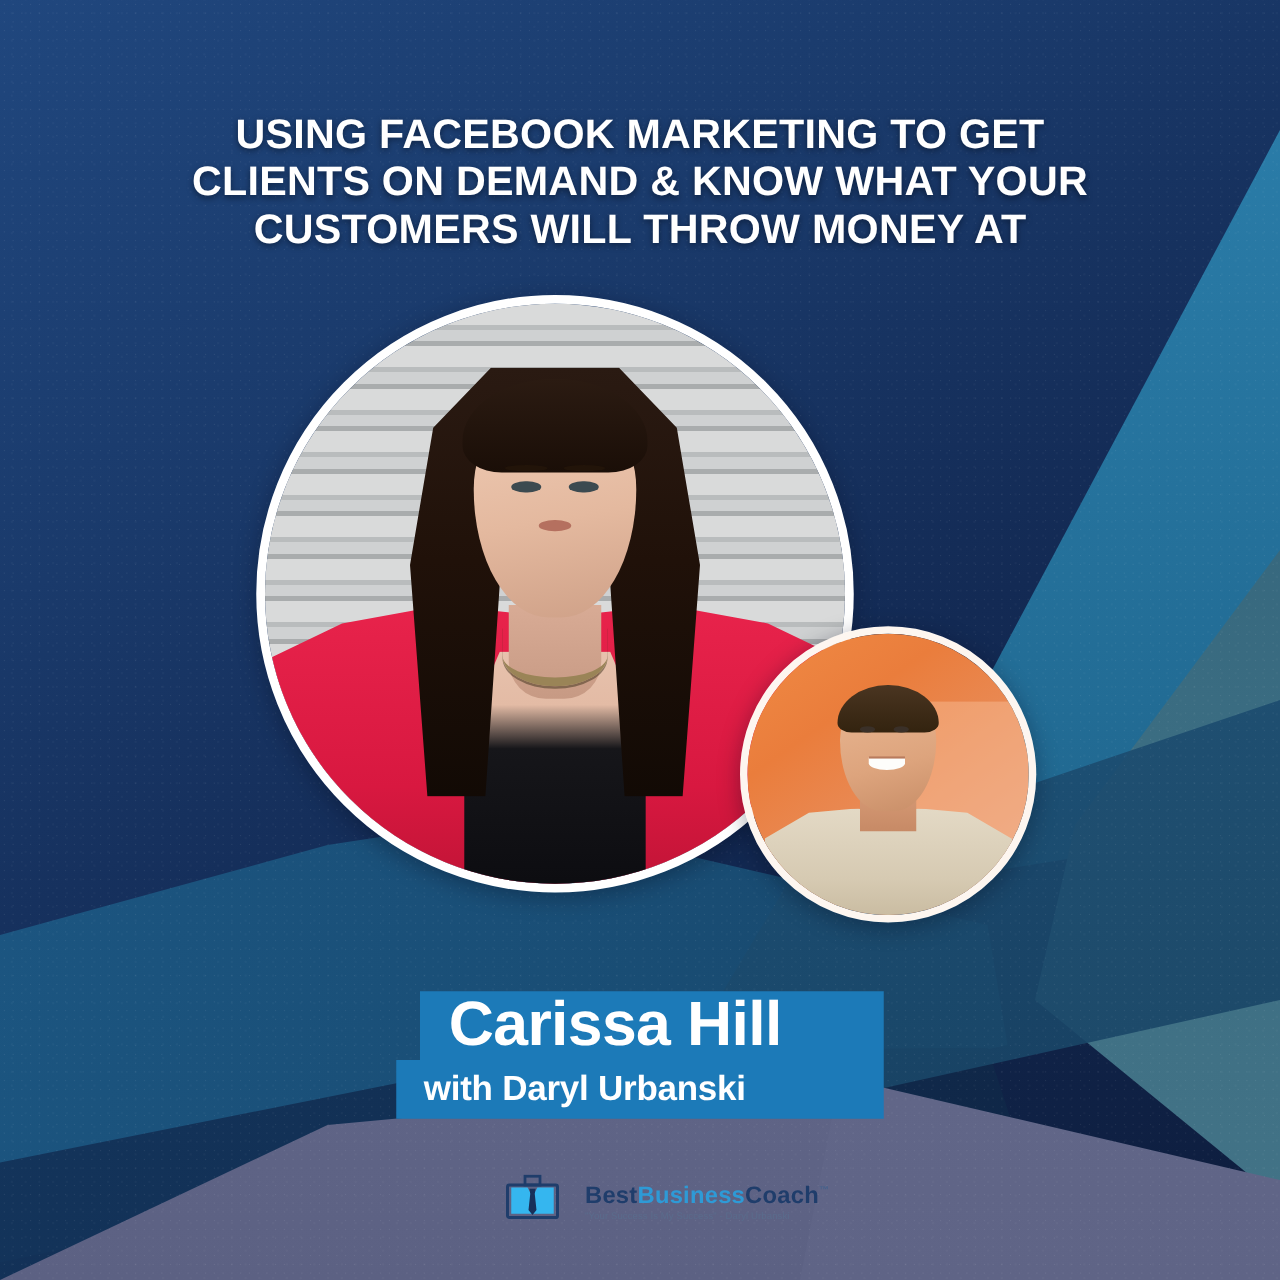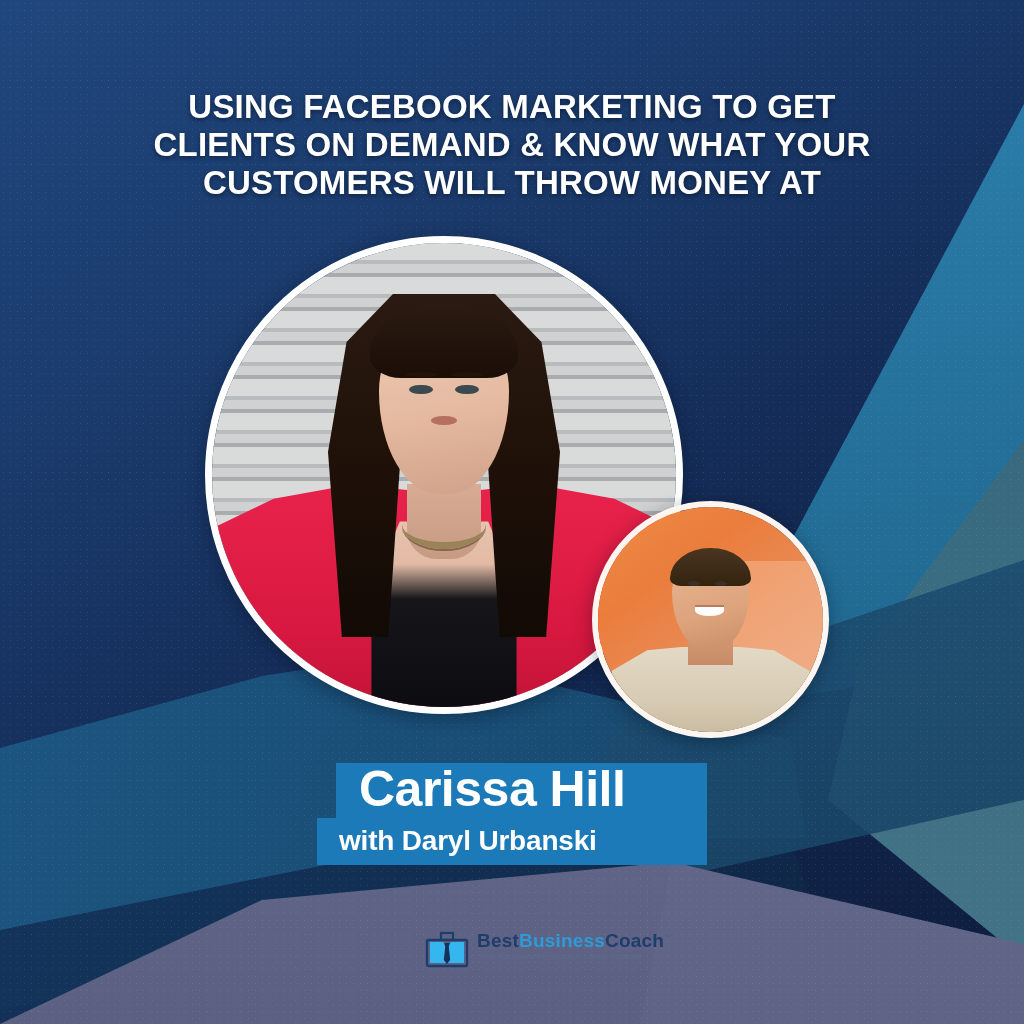--- a/index.html
+++ b/index.html
@@ -26,21 +26,21 @@
       radial-gradient(rgba(255,255,255,.07) .5px, transparent .6px);
     background-size:7px 7px, 11px 11px;
     background-position:0 0, 4px 5px;
     pointer-events:none;
     mix-blend-mode:screen;
     opacity:.85;
   }
 
   
   #name-banner{
-    position:absolute;left:317px;top:763px;width:390px;height:88px;
+    position:absolute;left:317px;top:793px;width:390px;height:88px;
   }
   #bar-top{
     position:absolute;left:19px;top:0;width:371px;height:55px;
     background:#1c7ab8;
   }
   #bar-bottom{
     position:absolute;left:0;top:55px;width:390px;height:47px;
     background:#1c7ab8;
   }
   #guest-name{
@@ -168,22 +168,22 @@
   #heye-l{left:40%;}
   #heye-r{left:52%;}
   #host-smile{
     position:absolute;left:43%;top:43.5%;width:13%;height:4%;
     background:#fdfdfb;border-radius:0 0 60% 60%;
     border-top:2px solid #b97b5d;
   }
 
   
   #logo{
-    position:absolute;left:425px;top:931px;width:230px;height:46px;
-    display:flex;align-items:flex-start;gap:8px;
+    position:absolute;left:404px;top:931px;width:230px;height:46px;
+    display:flex;align-items:flex-end;gap:20px;
   }
   #logo-mark{position:relative;width:44px;height:38px;flex:0 0 44px;}
   #logo-text-wrap{display:flex;flex-direction:column;line-height:1;}
   #logo-wordmark{
     font-size:19px;font-weight:700;letter-spacing:.2px;white-space:nowrap;
   }
   #logo-wordmark .w1{color:#1f3d6b;}
   #logo-wordmark .w2{color:#2e9ad6;}
   #logo-wordmark .w3{color:#1f3d6b;}
   #logo-tm{font-size:8px;vertical-align:super;color:#45628c;}

